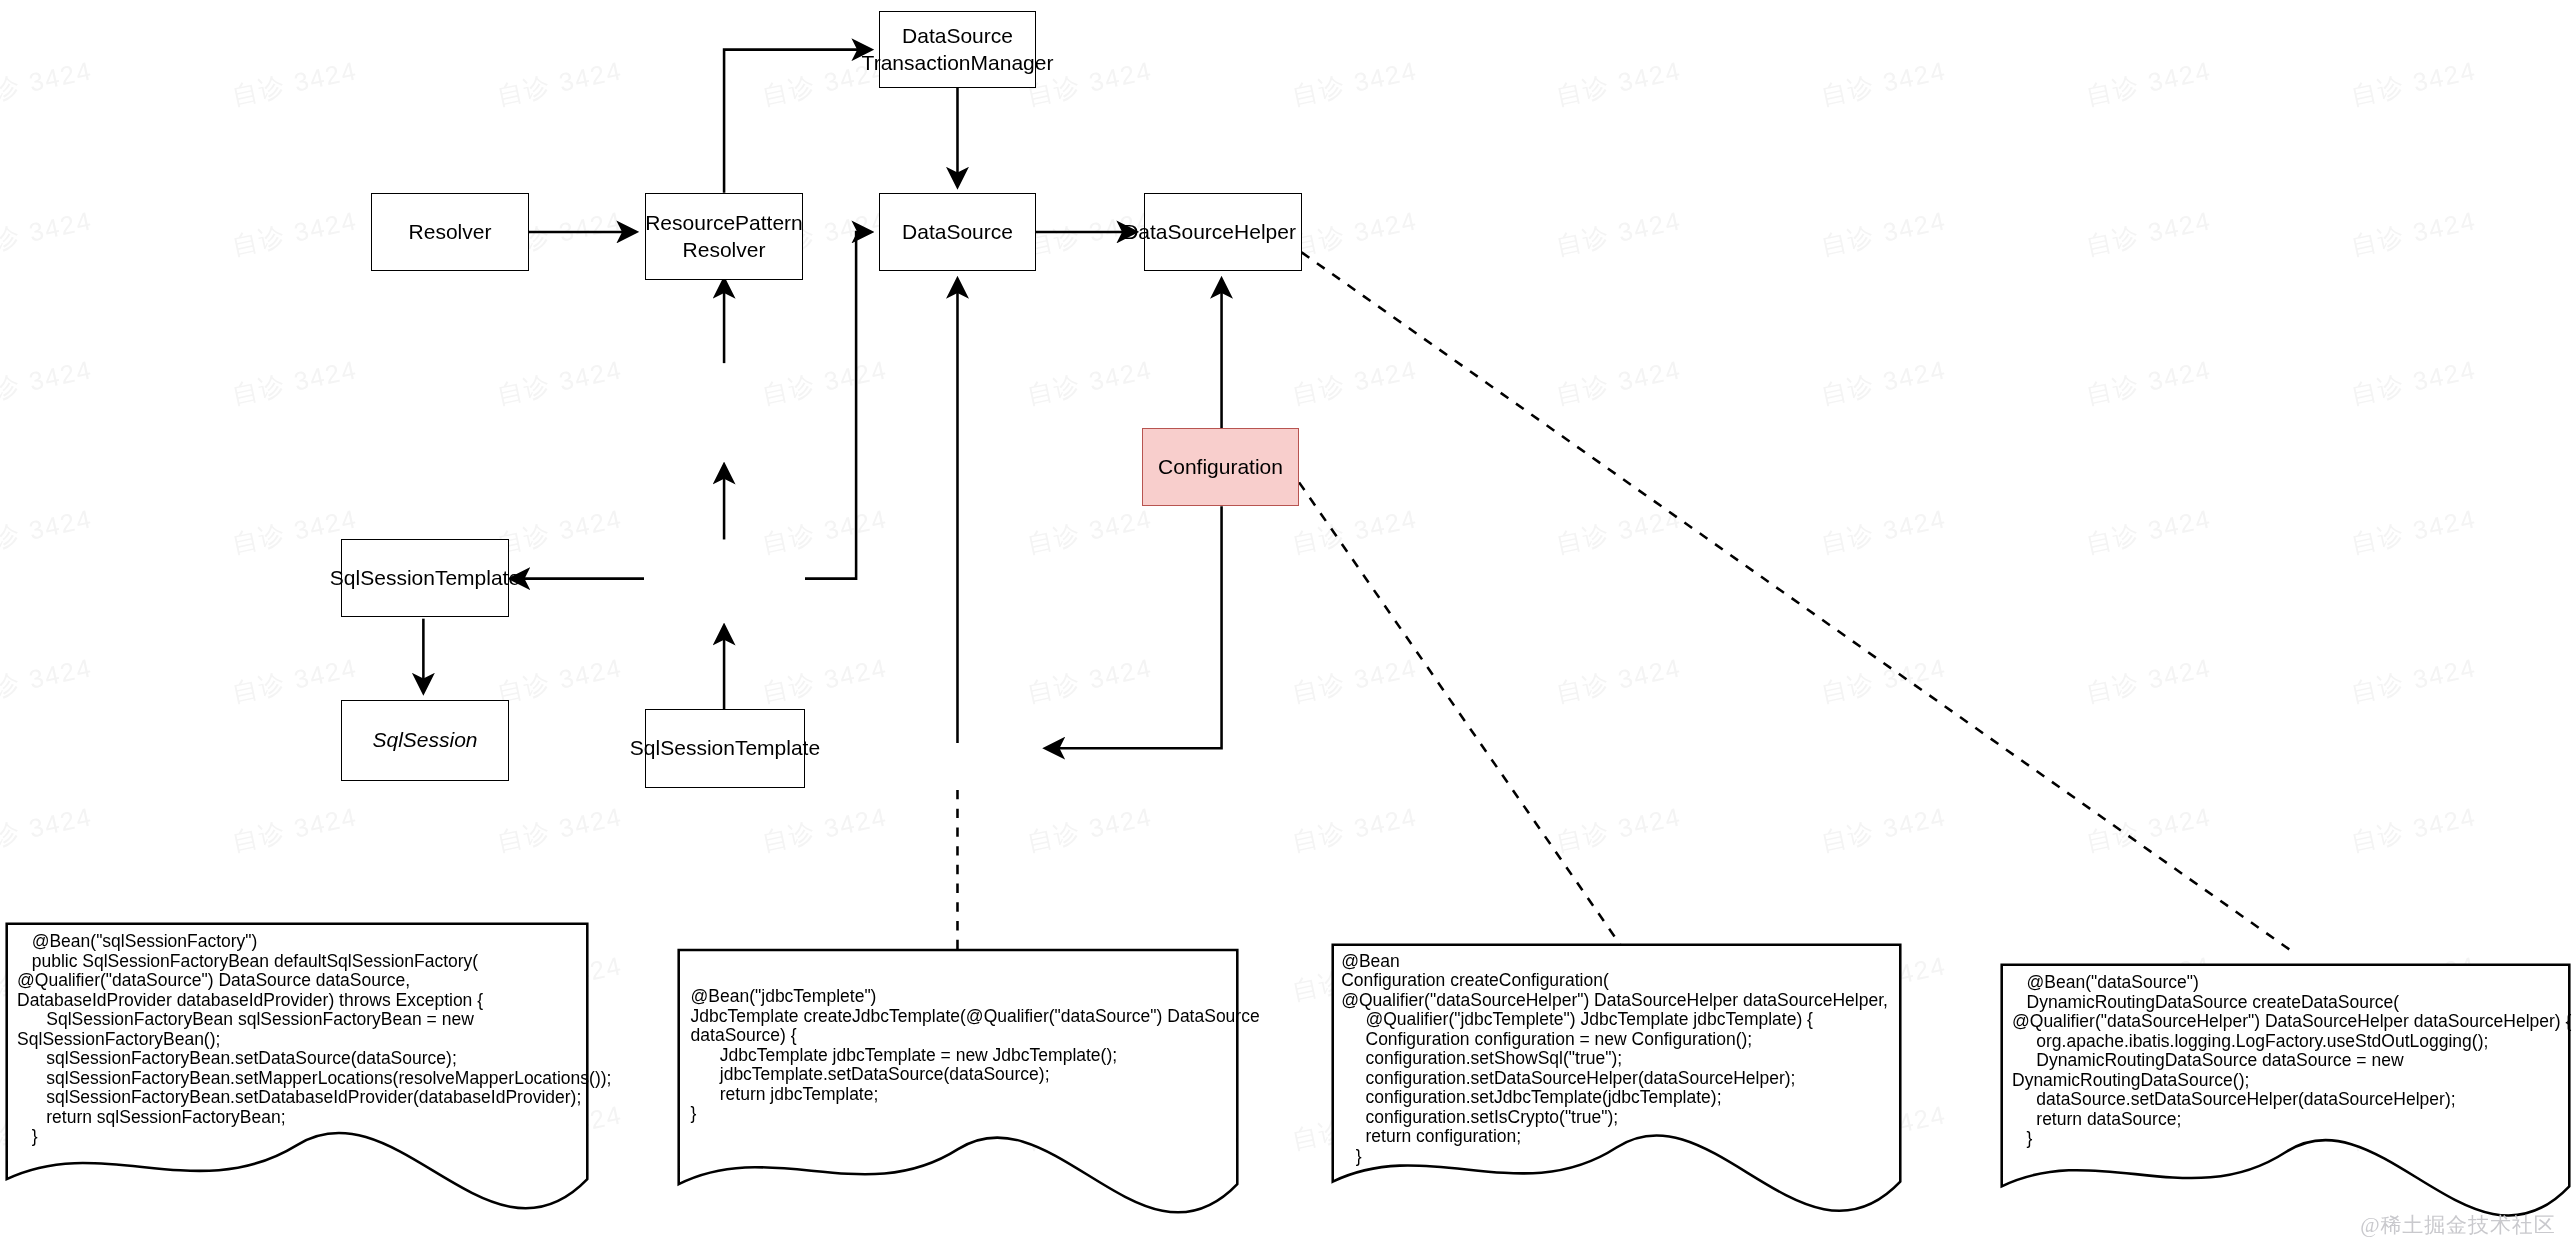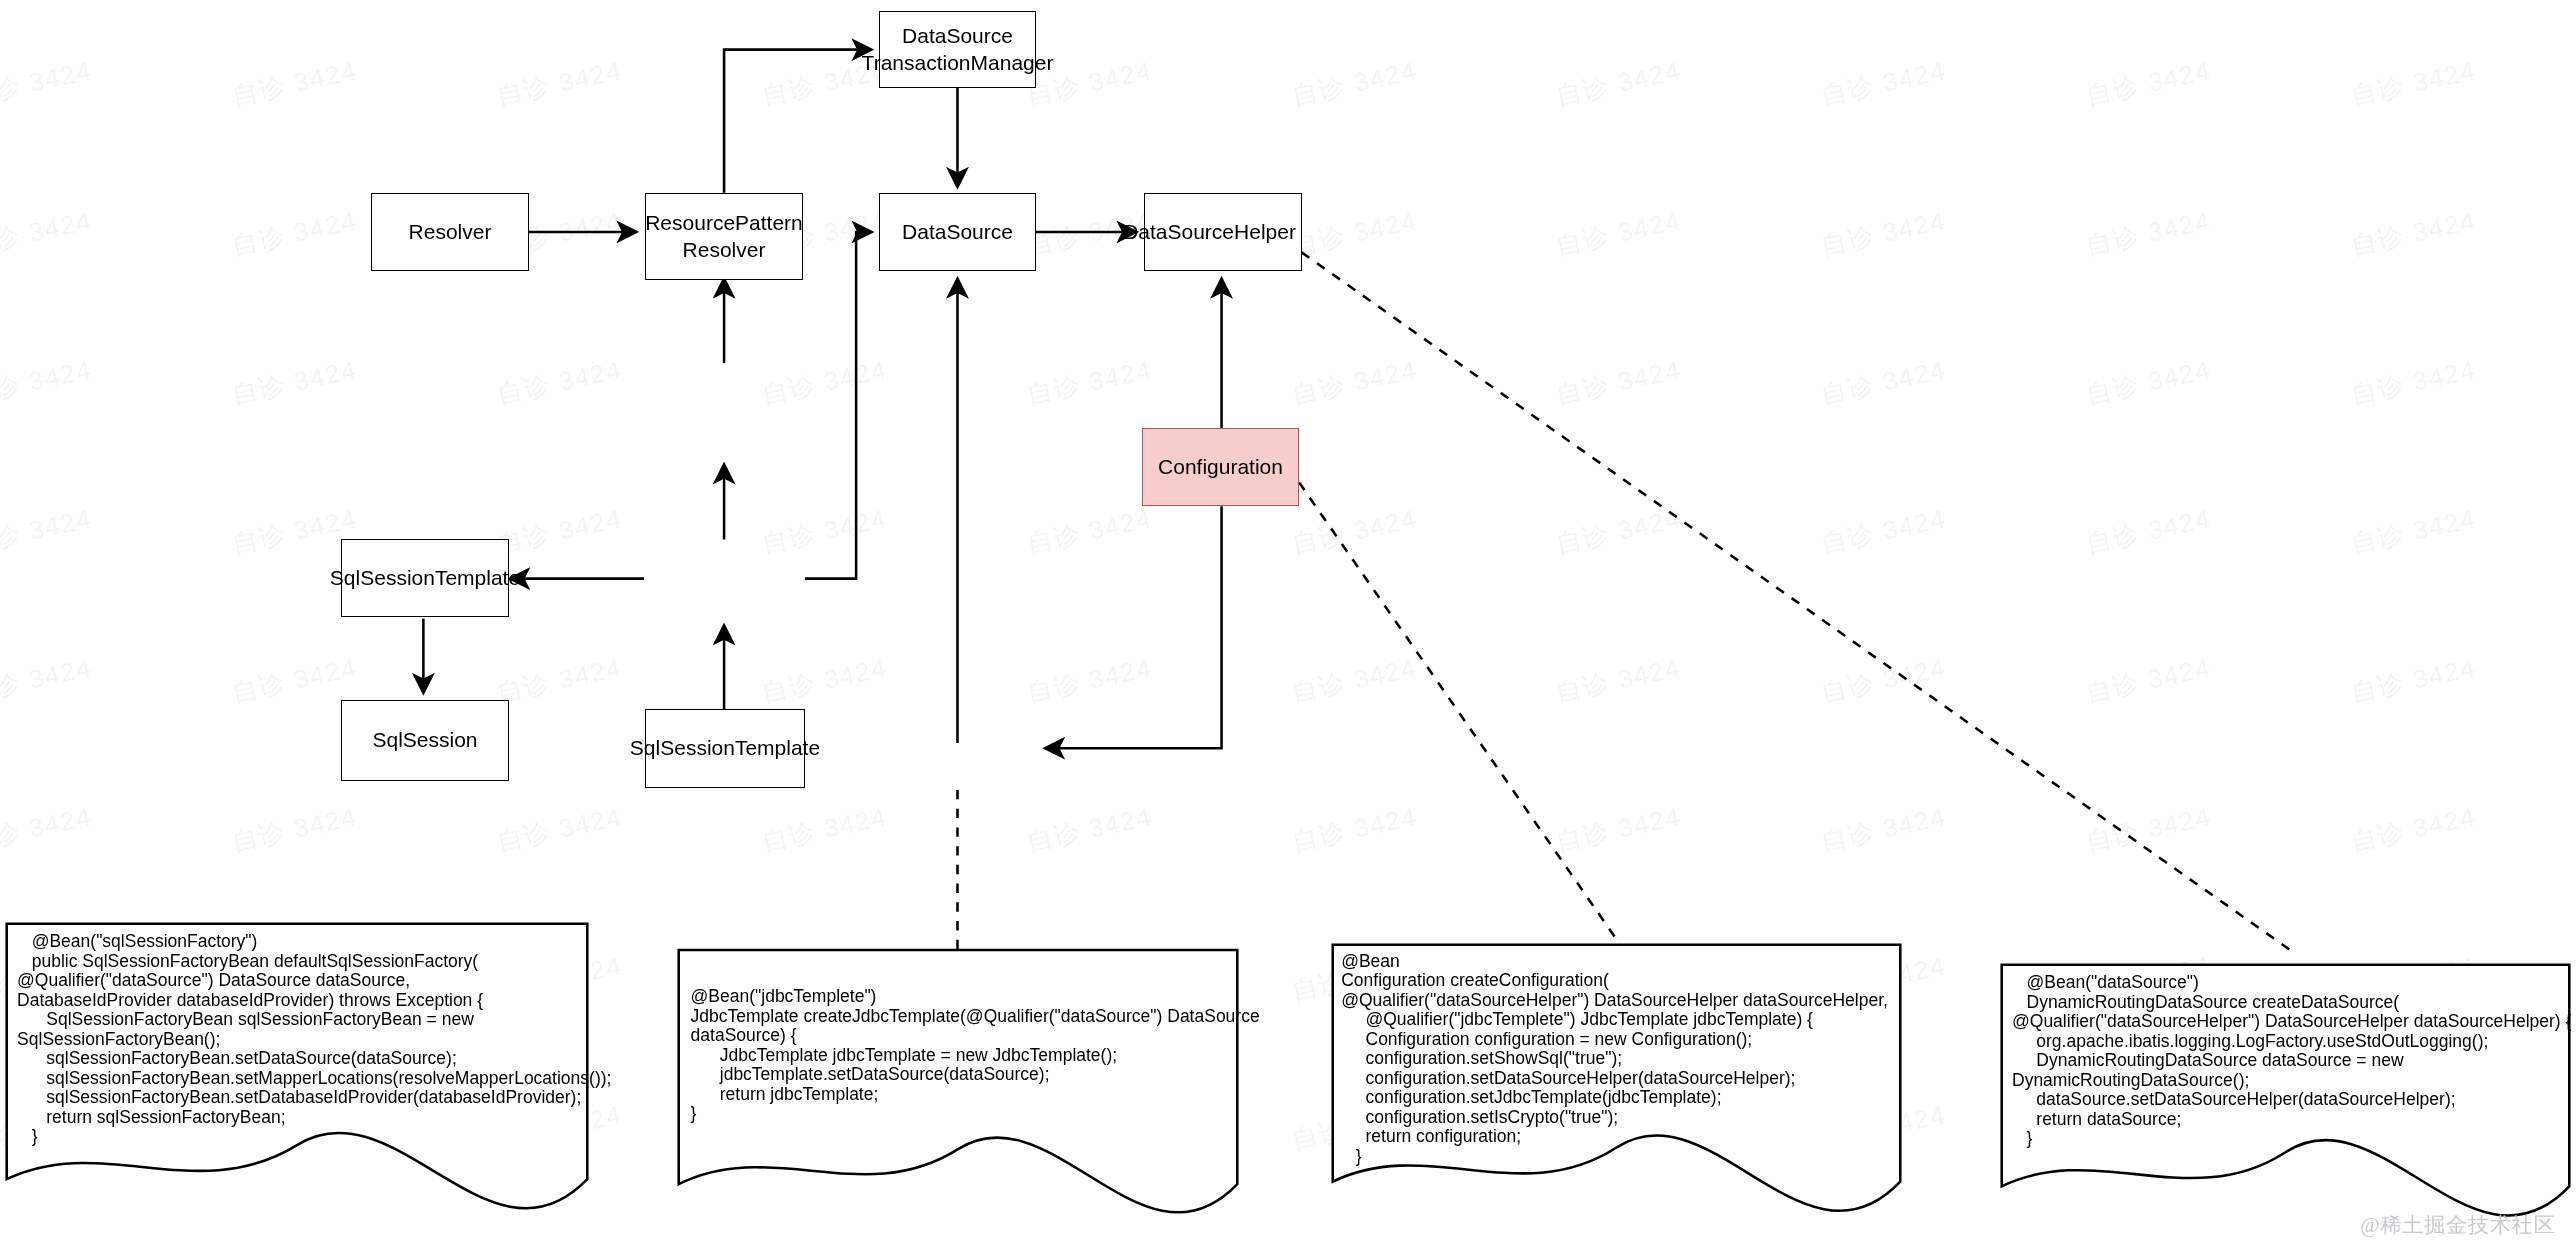--- a/index.html
+++ b/index.html
@@ -264,21 +264,21 @@
 
   <div class="node highlight" style="left:1142px; top:428px; width:157px; height:78px;">
     <span>Configuration</span>
   </div>
 
   <div class="node" style="left:341px; top:539px; width:168px; height:78px;text-align:right;">
     <span>SqlSessionTemplate</span>
   </div>
 
 
-  <div class="node" style="left:341px; top:700px; width:168px; height:81px;">
+  <div class="node" style="left:341px; top:700px; width:168px; height:81px;font-style:italic;">
     <span>SqlSession</span>
   </div>
 
   <div class="node" style="left:645px; top:709px; width:160px; height:79px;">
     <span>SqlSessionTemplate</span>
   </div>
 
 
   <div class="note" style="left:5.1px; top:922px; width:584px; height:315px;">
     <svg width="584" height="315" viewBox="0 0 686 370" xmlns="http://www.w3.org/2000/svg">

